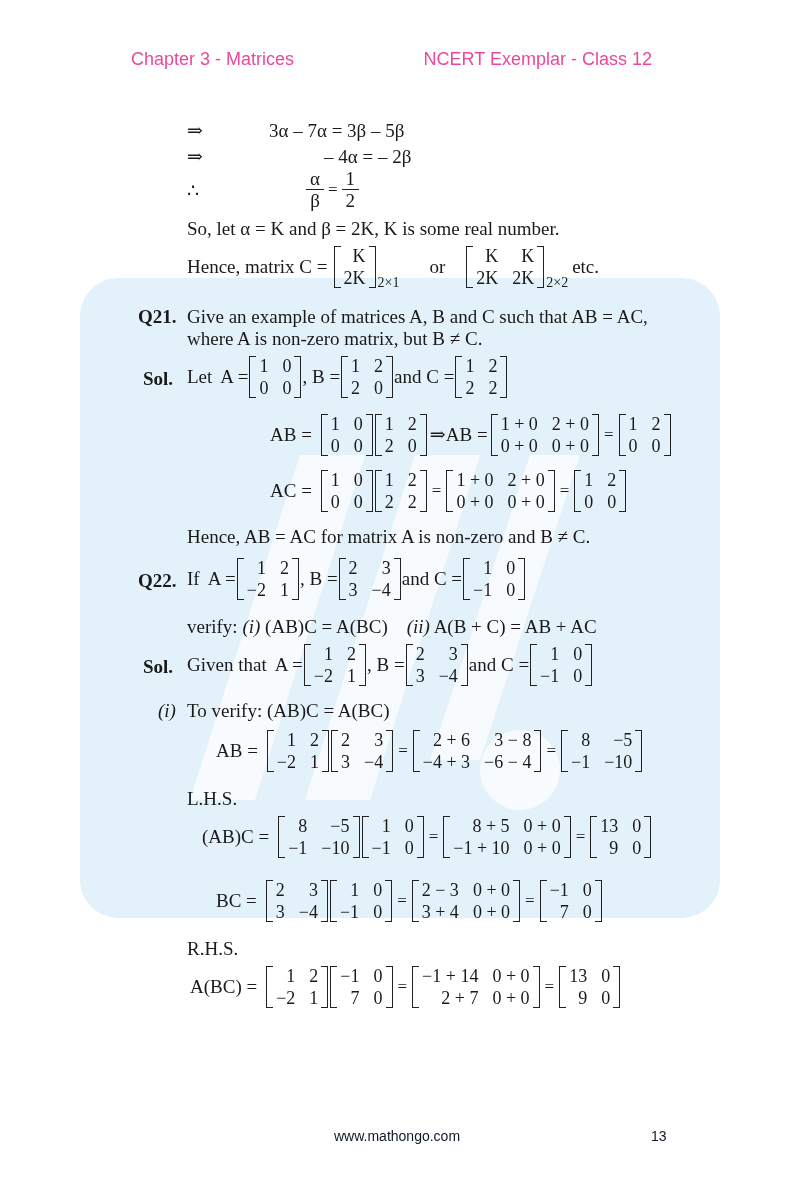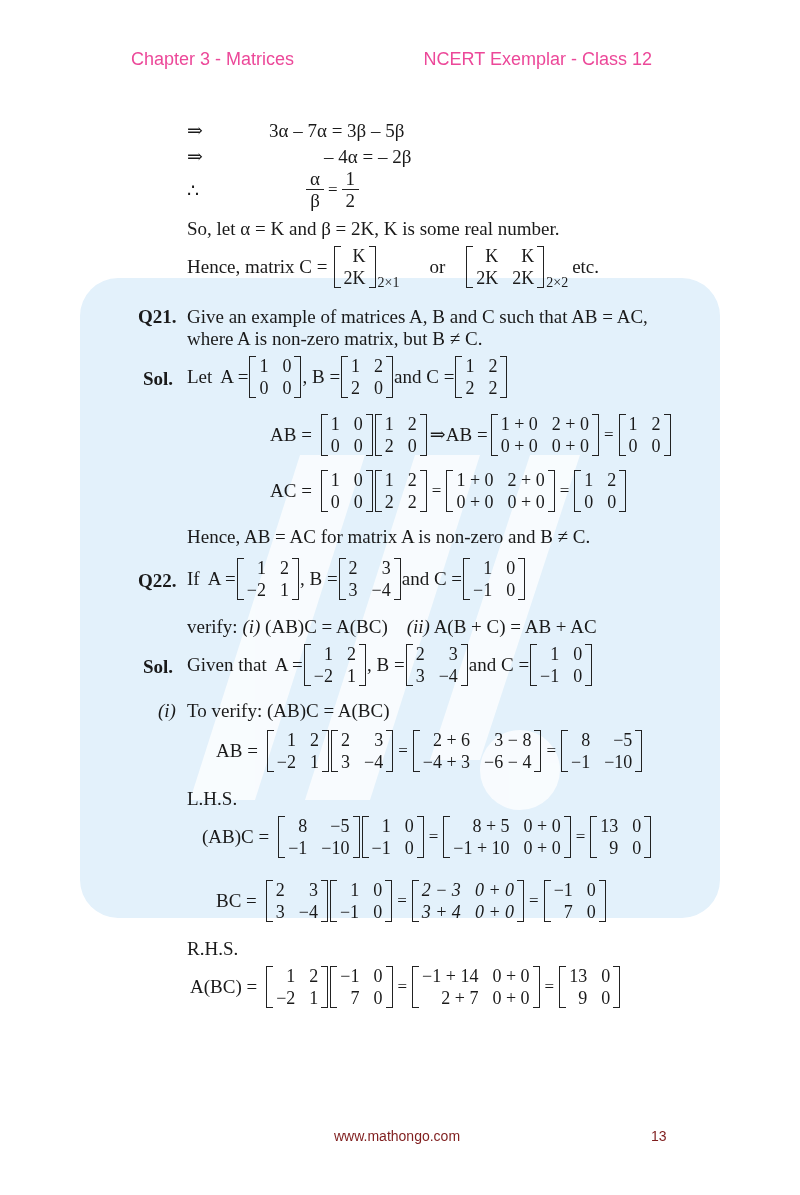--- a/index.html
+++ b/index.html
@@ -1,20 +1,20 @@
 <!DOCTYPE html>
 <html><head>
 <meta charset="utf-8">
 <style>
   html,body{margin:0;padding:0;background:#ffffff;}
   body{width:800px;height:1195px;position:relative;overflow:hidden;font-family:"Liberation Serif","DejaVu Serif",serif;color:#1a1a1a;}
   .hdr{position:absolute;top:49px;font-family:"Liberation Sans",sans-serif;font-size:18px;color:#ec4899;}
   .hdr.left{left:131px;}
   .hdr.right{right:148px;}
-  .ftr{position:absolute;top:1128px;font-family:"Liberation Sans",sans-serif;font-size:14px;color:#7f1d1d;}
+  .ftr{position:absolute;top:1128px;font-family:"Liberation Sans",sans-serif;font-size:14px;color:#0f172a;}
   .ftr.url{left:334px;}
   .ftr.pg{left:651px;}
   .panel{position:absolute;left:80px;top:278px;width:640px;height:640px;background:#e3f1fb;border-radius:38px;}
   .wm{position:absolute;left:0;top:0;width:800px;height:1195px;pointer-events:none;}
   .ln{position:absolute;font-size:19px;white-space:nowrap;line-height:22px;}
   .b{font-weight:bold;}
   .i{font-style:italic;}
   
   .mx{display:inline-flex;align-items:stretch;vertical-align:middle;position:relative;margin:0 1px;}
   .mx .br{width:6px;border-top:1.3px solid #222;border-bottom:1.3px solid #222;}
@@ -427,21 +427,21 @@
           <span>1</span>
           <span>0</span>
           <span>−1</span>
           <span>0</span>
         </span>
         <span class="br r"></span>
       </span>
     <span class="op">=</span>
     <span class="mx">
         <span class="br l"></span>
-        <span class="g" style="grid-template-columns:auto auto;font-style:italic;">
+        <span class="g" style="grid-template-columns:auto auto;">
           <span>2 − 3</span>
           <span>0 + 0</span>
           <span>3 + 4</span>
           <span>0 + 0</span>
         </span>
         <span class="br r"></span>
       </span>
     <span class="op">=</span>
     <span class="mx">
         <span class="br l"></span>

